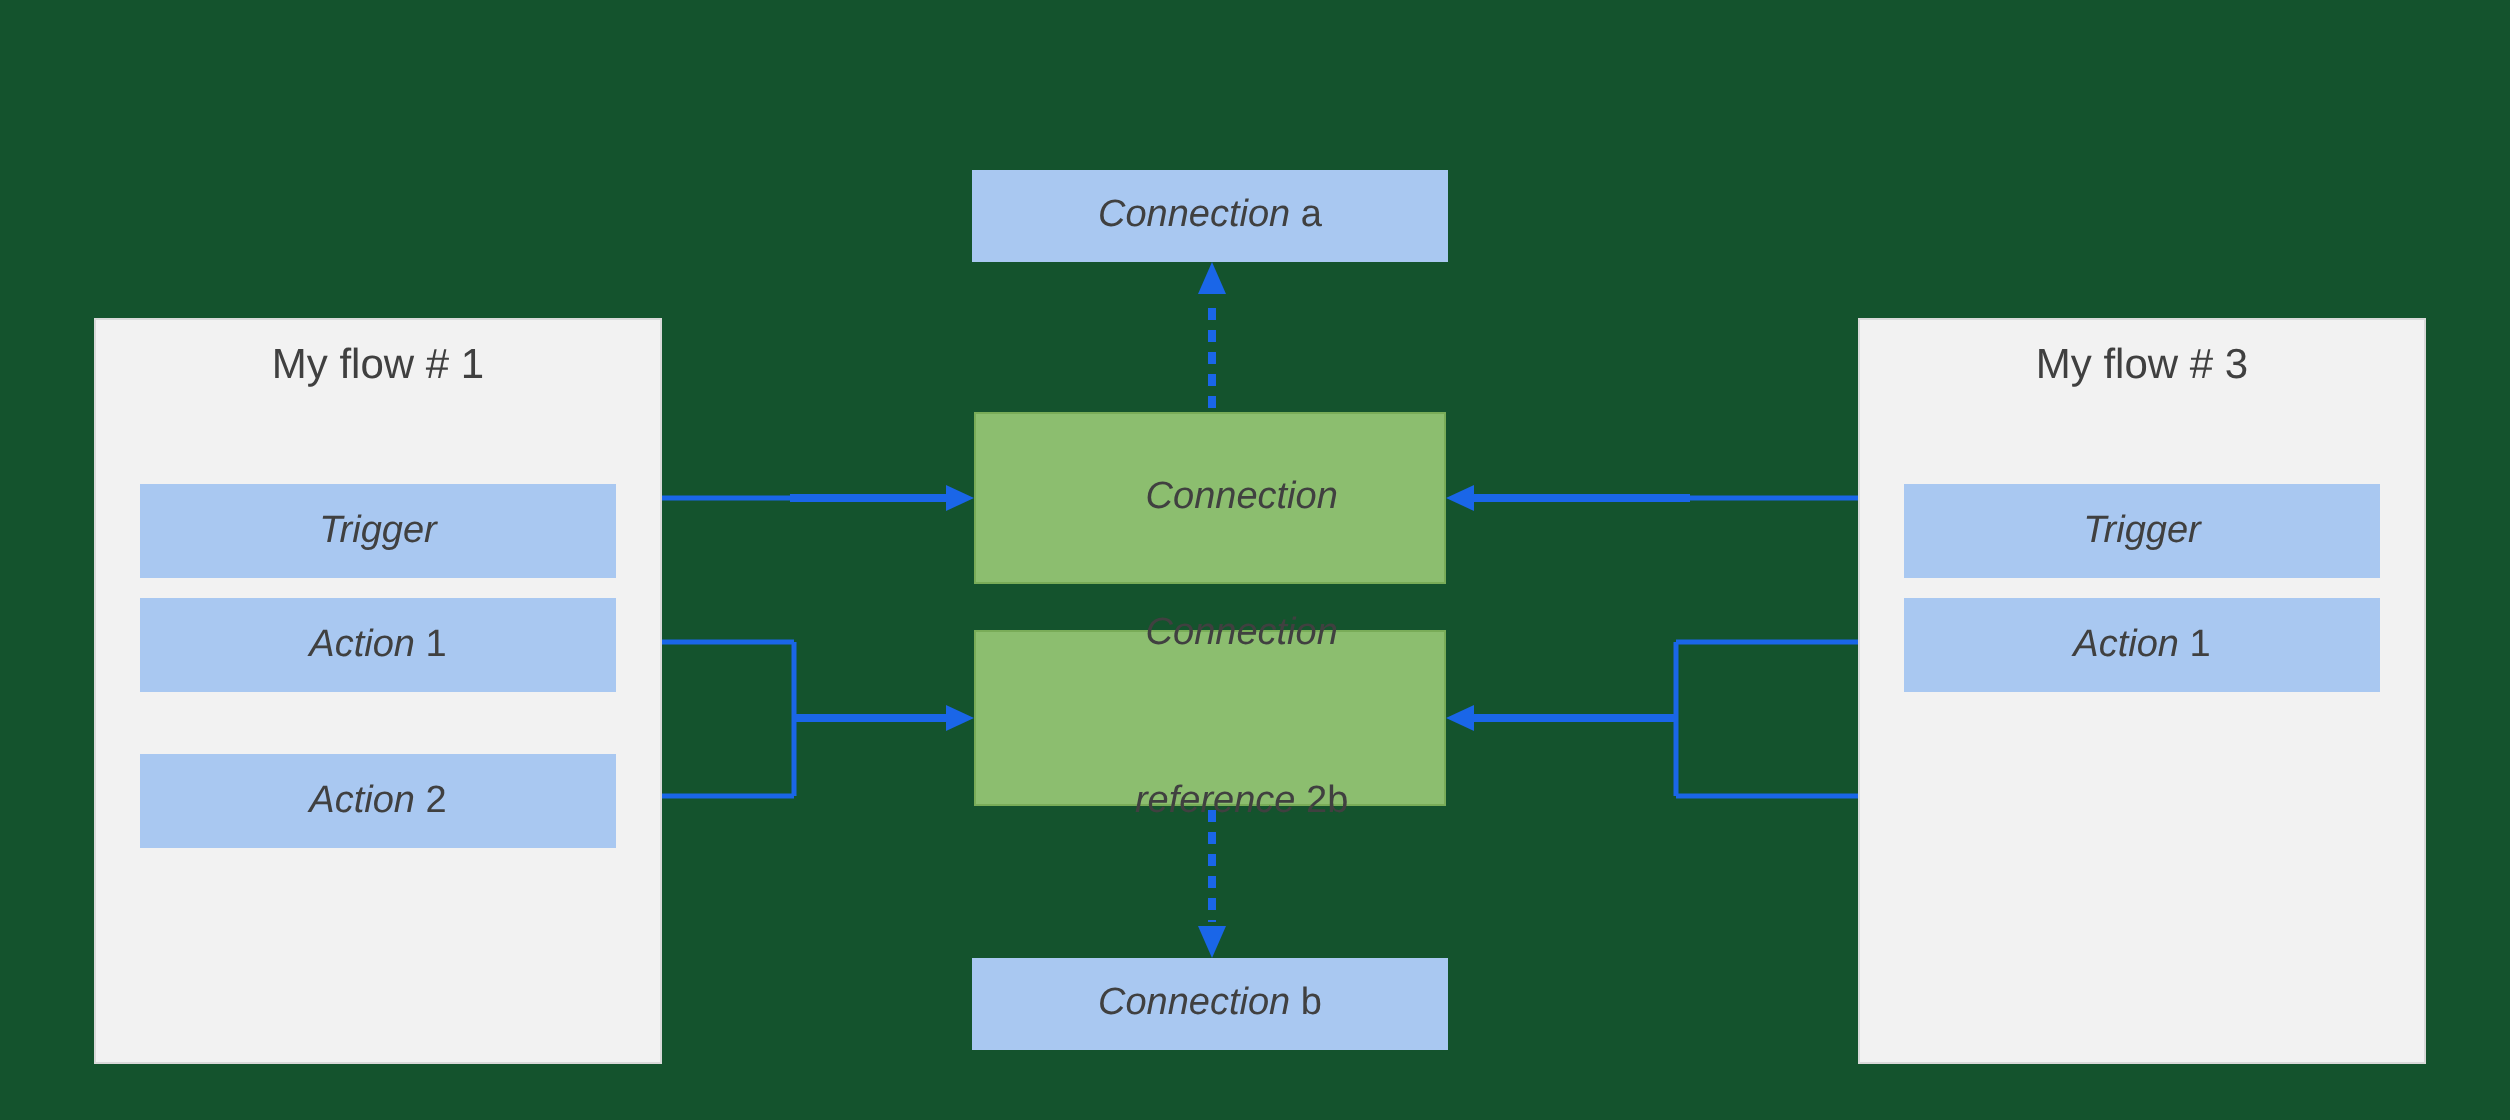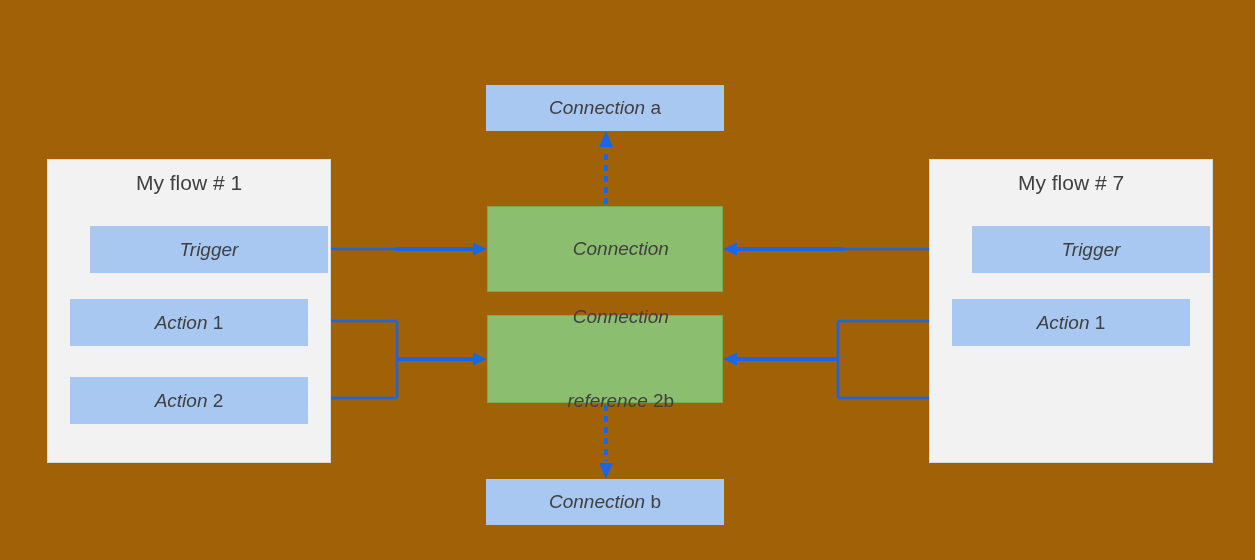--- a/index.html
+++ b/index.html
@@ -1,35 +1,35 @@
 <!DOCTYPE html>
 <html style="--arrow-blue: #1A66E8; --node-blue: #A9C8F1; --reference-green: #8CBE6F; --reference-green-border: #79AC58; --container-gray: #F2F2F2; --container-border: #D9D9D9; --text: #404040;"><head>
 <meta charset="utf-8">
 <style>
   html, body { margin: 0; padding: 0; background: #ffffff; }
   .canvas {
     position: relative;
     width: 1255px;
     height: 560px;
-    background: #a16207;
+    background: #14532d;
     font-family: "Liberation Sans", sans-serif;
     color: var(--text, #404040);
     overflow: hidden;
   }
   .wires { position: absolute; left: 0; top: 0; width: 1255px; height: 560px; pointer-events: none; }
   .wires path { stroke: var(--arrow-blue, #1A66E8); fill: none; }
   .wires path.w2 { stroke-width: 2.5px; }
   .wires path.w4 { stroke-width: 4px; }
   .wires path.dash { stroke-width: 4px; stroke-dasharray: 6 5; }
   .wires polygon.head { fill: var(--arrow-blue, #1A66E8); stroke: none; }
 
   .container {
     position: absolute;
     width: 284px;
-    height: 304px;
+    height: 373px;
     background: var(--container-gray, #F2F2F2);
     border: 1px solid var(--container-border, #D9D9D9);
     box-sizing: border-box;
   }
   .container.flow1 { left: 47px; top: 159px; }
   .container.flow2 { left: 929px; top: 159px; }
   .flow-title {
     margin-top: 11px;
     text-align: center;
     font-size: 21px;
@@ -40,21 +40,21 @@
     left: 22px;
     width: 238px;
     height: 47px;
     background: var(--node-blue, #A9C8F1);
     display: flex;
     align-items: center;
     justify-content: center;
     font-size: 19px;
     white-space: pre;
   }
-  .node.n0 { top: 66px; margin-left: 20px; }
+  .node.n0 { top: 82px; }
   .node.n1 { top: 139px; }
   .node.n2 { top: 217px; }
 
   .conn {
     position: absolute;
     left: 486px;
     width: 238px;
     height: 46px;
     background: var(--node-blue, #A9C8F1);
     display: flex;
@@ -142,21 +142,21 @@
   <div class="ref r1b">
     <div>
       <span class="em">Connection</span>
     </div>
     <div>
       <span class="em">reference</span><span> 2b</span>
     </div>
   </div>
 
   <div class="container flow2">
-    <div class="flow-title">My flow # 7</div>
+    <div class="flow-title">My flow # 3</div>
     <div class="node n0">
       <span class="em">Trigger</span><span></span>
     </div>
     <div class="node n1">
       <span class="em">Action</span><span> 1</span>
     </div>
   </div>
 
   <div class="conn b">
     <span class="em">Connection</span><span> b</span>

